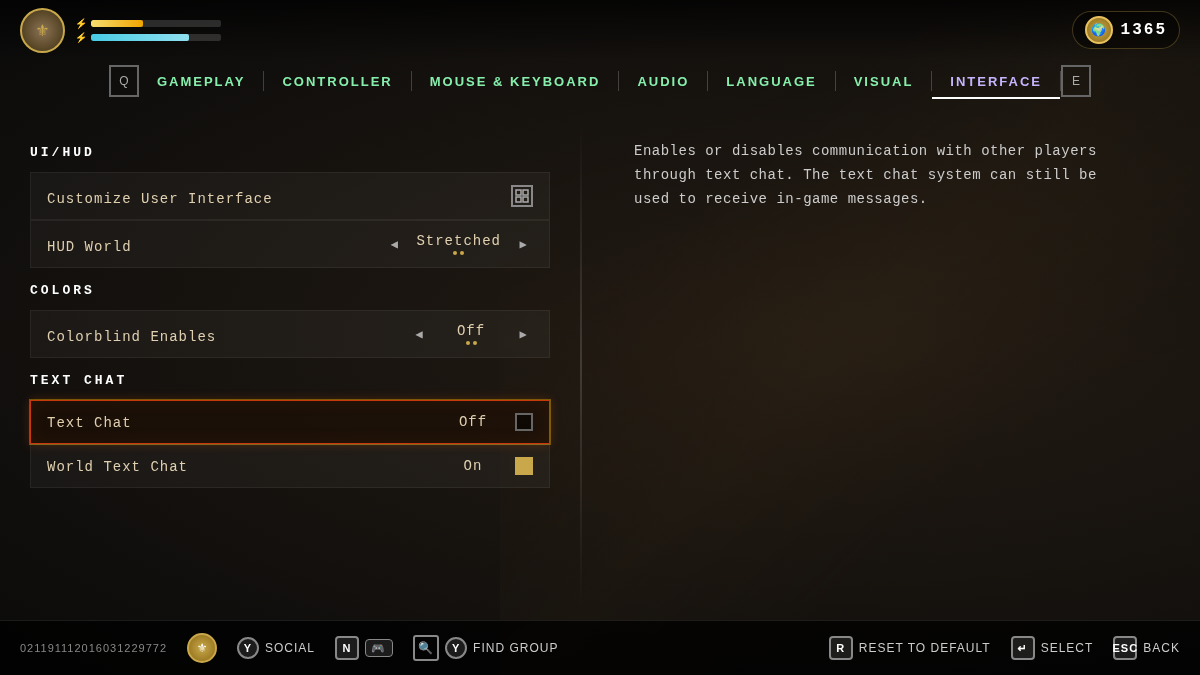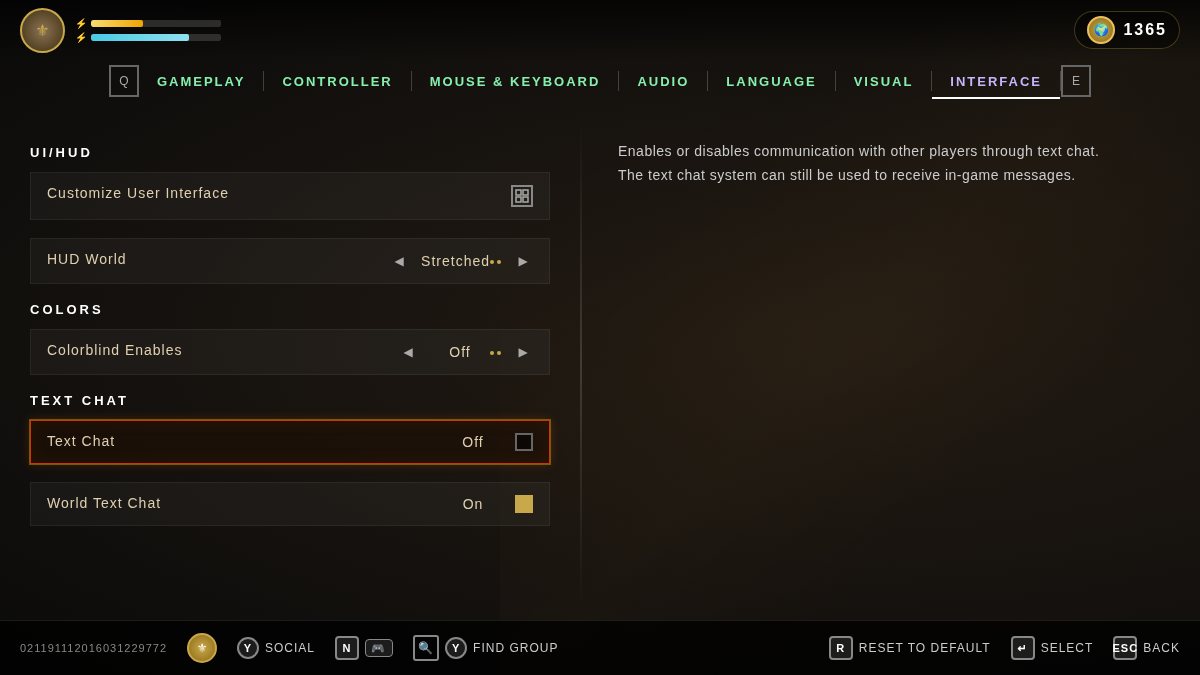--- a/index.html
+++ b/index.html
@@ -148,20 +148,21 @@
       align-items: center;
       justify-content: center;
       font-size: 12px;
     }
 
     .currency-amount {
       font-size: 16px;
       font-weight: bold;
       color: #fff;
       letter-spacing: 2px;
+      font-family: Liberation Mono, monospace;
     }
 
     
     .nav-tabs {
       position: absolute;
       top: 65px;
       left: 0;
       right: 0;
       display: flex;
       align-items: center;
@@ -217,20 +218,21 @@
 
     
     .main-content {
       position: absolute;
       top: 110px;
       left: 0;
       right: 0;
       bottom: 55px;
       display: flex;
       z-index: 5;
+      font-family: Liberation Mono, monospace;
     }
 
     
     .left-panel {
       width: 580px;
       padding: 20px 30px;
       overflow-y: auto;
     }
 
     .left-panel::-webkit-scrollbar {
@@ -248,21 +250,21 @@
     
     .panel-divider {
       width: 2px;
       background: linear-gradient(to bottom, transparent, rgba(255,255,255,0.15), transparent);
       margin: 10px 0;
     }
 
     
     .right-panel {
       flex: 1;
-      padding: 30px 36px;
+      padding: 30px 52px;
     }
 
     .description-text {
       font-size: 14px;
       color: #ccc;
       line-height: 1.7;
       max-width: 500px;
       letter-spacing: 0.5px;
     }
 
@@ -273,26 +275,26 @@
       letter-spacing: 3px;
       color: #fff;
       text-transform: uppercase;
       margin: 15px 0 8px 0;
       padding-bottom: 4px;
     }
 
     
     .setting-row {
       display: flex;
-      align-items: flex-start;
+      align-items: flex-end;
       justify-content: space-between;
       padding: 12px 16px;
       background: rgba(255,255,255,0.04);
       border: 1px solid rgba(255,255,255,0.06);
-      margin-bottom: 18px;
+      margin-bottom: 0;
       cursor: pointer;
       position: relative;
     }
 
     .setting-row.selected {
       background: rgba(30,15,5,0.7);
       border: 1px solid #c8380a;
       outline: 1px solid rgba(200,150,0,0.5);
       box-shadow: 0 0 10px rgba(200,80,0,0.3), inset 0 0 15px rgba(100,40,0,0.2);
     }
@@ -351,21 +353,21 @@
 
     .dot {
       width: 4px;
       height: 4px;
       border-radius: 50%;
       background: #c8a84b;
     }
 
     .setting-value-with-dots {
       display: flex;
-      flex-direction: row;
+      flex-direction: column;
       align-items: center;
     }
 
     .customize-btn {
       display: flex;
       align-items: center;
     }
 
     .customize-icon {
       width: 22px;

